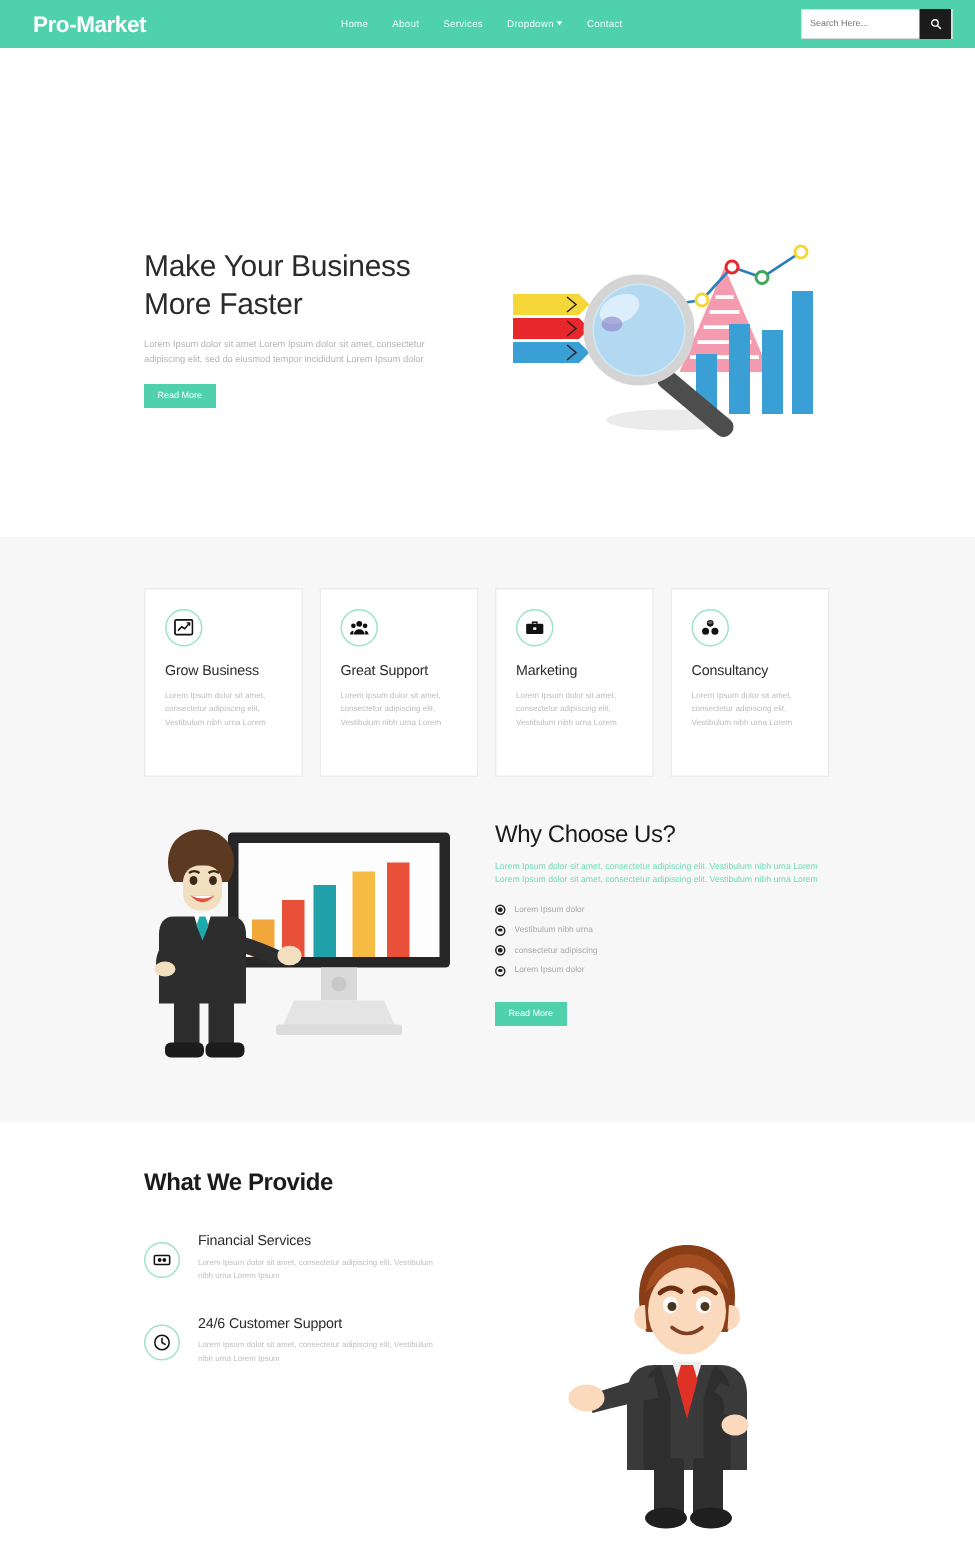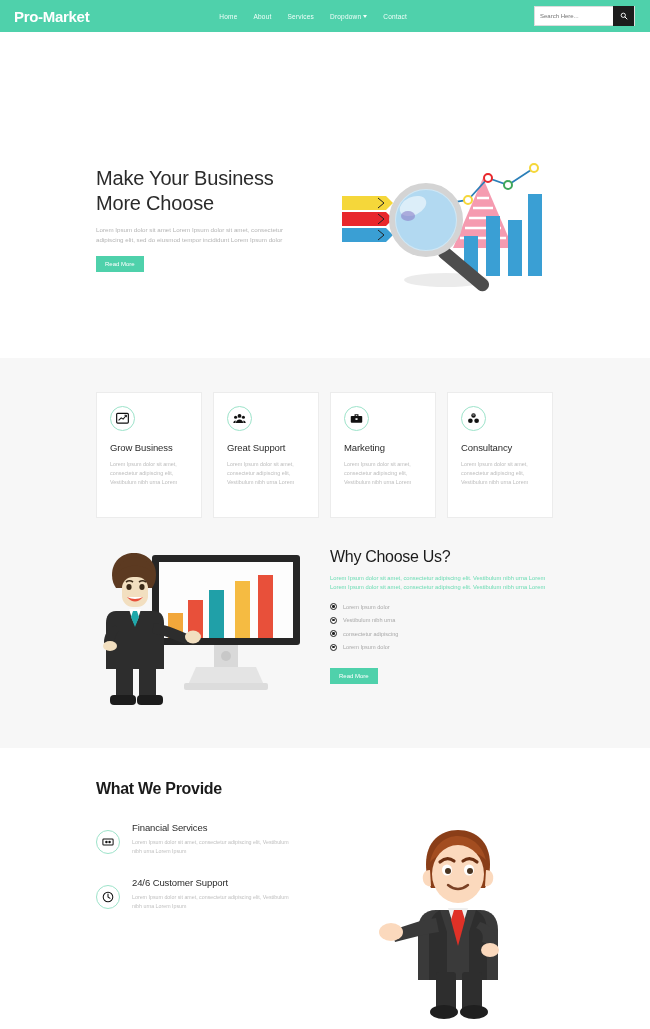--- a/index.html
+++ b/index.html
@@ -8,21 +8,21 @@
     font-family:"Liberation Sans",sans-serif;
     background:#ffffff;
     color:#333;
     overflow:hidden;
   }
   .page{position:relative;width:650px;height:1029px;}
 
   
   .header{
     height:32px;background:#4fd1ab;display:flex;align-items:center;
-    padding:0 8px;position:relative;
+    padding:0 16px;position:relative;
   }
   .logo{
     color:#fff;font-size:15px;font-weight:bold;letter-spacing:-0.3px;
     margin-left:6px;white-space:nowrap;
   }
   .nav{display:flex;align-items:center;gap:16px;margin-left:130px;}
   .nav a{
     color:#f2fffa;font-size:6.5px;text-decoration:none;white-space:nowrap;
     letter-spacing:.2px;
   }
@@ -100,21 +100,21 @@
     display:flex;align-items:center;justify-content:center;flex:0 0 auto;
   }
   .dot-circle i{width:2.4px;height:2.4px;border-radius:50%;background:#222;display:block;}
 
   
   .provide-h2{
     position:absolute;left:96px;top:780px;font-size:16px;font-weight:bold;
     color:#1b1b1b;letter-spacing:-0.3px;
   }
   .provide-list{position:absolute;left:96px;top:822px;width:215px;}
-  .prov-item{display:flex;gap:12px;margin-bottom:22px;align-items:center;}
+  .prov-item{display:flex;gap:12px;margin-bottom:22px;}
   .prov-icon{
     width:24px;height:24px;border-radius:50%;border:1.4px solid #9de3ca;
     display:flex;align-items:center;justify-content:center;flex:0 0 auto;
     margin-top:6px;
   }
   .prov-title{font-size:9.5px;color:#2b2b2b;letter-spacing:-0.1px;}
   .prov-text{margin-top:5px;font-size:5.3px;line-height:8.5px;color:#c0c0c0;width:160px;}
   .man-art{position:absolute;left:378px;top:822px;width:160px;height:200px;}
 </style>
 </head>
@@ -141,21 +141,21 @@
           <line x1="10" y1="10" x2="14" y2="14" stroke="#fff" stroke-width="2" stroke-linecap="round"></line>
         </svg>
       </button>
     </div>
   </div>
 
   <div class="hero">
     <div class="hero-text">
       <div class="hero-h1">
         <div>Make Your Business</div>
-        <div>More Choose</div>
+        <div>More Faster</div>
       </div>
       <div class="hero-p">Lorem Ipsum dolor sit amet Lorem Ipsum dolor sit amet, consectetur adipiscing elit, sed do eiusmod tempor incididunt Lorem Ipsum dolor</div>
       <button class="btn">Read More</button>
     </div>
 
     <svg class="hero-art" viewBox="0 0 220 150">
 
       <g>
         <path d="M4 38 h44 l7 7 -7 7 H4 z" fill="#f5d73a"></path>
         <path d="M4 54 h44 l7 7 -7 7 H4 z" fill="#e8272c"></path>

